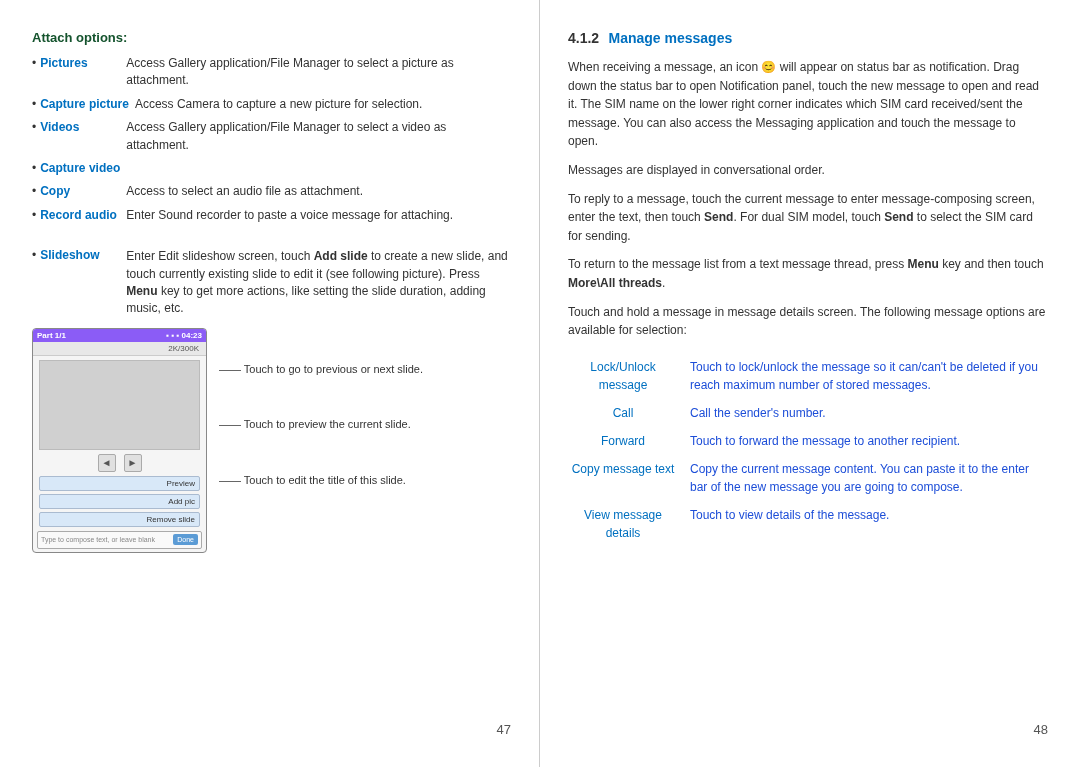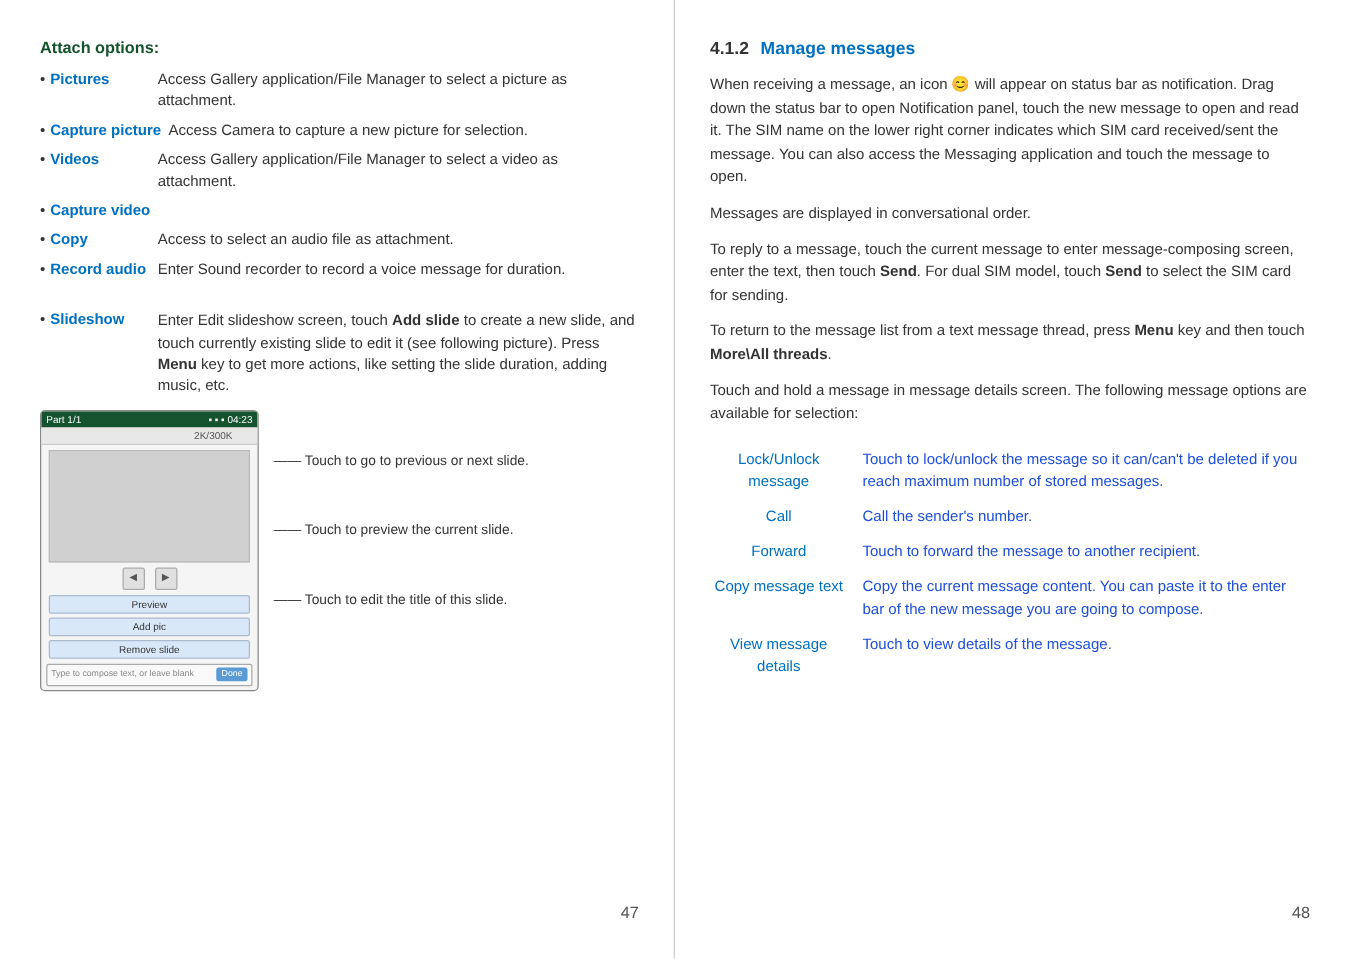--- a/index.html
+++ b/index.html
@@ -85,31 +85,32 @@
     .phone-mockup {
       width: 175px;
       flex-shrink: 0;
       border: 1.5px solid #888;
       border-radius: 4px;
       background: #f5f5f5;
       overflow: hidden;
       font-size: 9px;
     }
     .phone-status-bar {
-      background: #14532d;
+      background: #8b5cf6;
       color: white;
       font-size: 8px;
       padding: 2px 4px;
       display: flex;
       justify-content: space-between;
       align-items: center;
+      font-weight: bold;
     }
     .phone-top-bar {
       background: #e8e8e8;
-      padding: 2px 20px;
+      padding: 2px 7px;
       font-size: 8px;
       display: flex;
       justify-content: flex-end;
       color: #555;
       border-bottom: 1px solid #ccc;
     }
     .phone-image-area {
       height: 90px;
       background: #d0d0d0;
       border: 1px solid #bbb;
@@ -142,21 +143,21 @@
       gap: 3px;
       padding: 0 6px;
       margin-bottom: 4px;
     }
     .phone-btn {
       background: #d8e8f8;
       border: 1px solid #aabbd0;
       border-radius: 2px;
       padding: 2px 4px;
       font-size: 8px;
-      text-align: center;
+      text-align: right;
       color: #333;
     }
     .phone-text-input {
       margin: 3px 4px;
       border: 1px solid #aaa;
       border-radius: 2px;
       background: #f9f9f9;
       padding: 2px 3px;
       font-size: 7px;
       color: #888;
@@ -254,21 +255,21 @@
         <span class="option-name">Capture video</span>
       </li>
       <li>
         <span class="bullet">•</span>
         <span class="option-name">Copy</span>
         <span class="option-desc">Access to select an audio file as attachment.</span>
       </li>
       <li>
         <span class="bullet">•</span>
         <span class="option-name">Record audio</span>
-        <span class="option-desc">Enter Sound recorder to record a voice message for duration.</span>
+        <span class="option-desc">Enter Sound recorder to paste a voice message for attaching.</span>
       </li>
     </ul>
 
     <div class="slideshow-section">
       <span class="bullet">•</span>
       <span class="slideshow-label">Slideshow</span>
       <span class="slideshow-desc">Enter Edit slideshow screen, touch <b>Add slide</b> to create a new slide, and touch currently existing slide to edit it (see following picture). Press <b>Menu</b> key to get more actions, like setting the slide duration, adding music, etc.</span>
     </div>
 
     <div class="slideshow-content">

